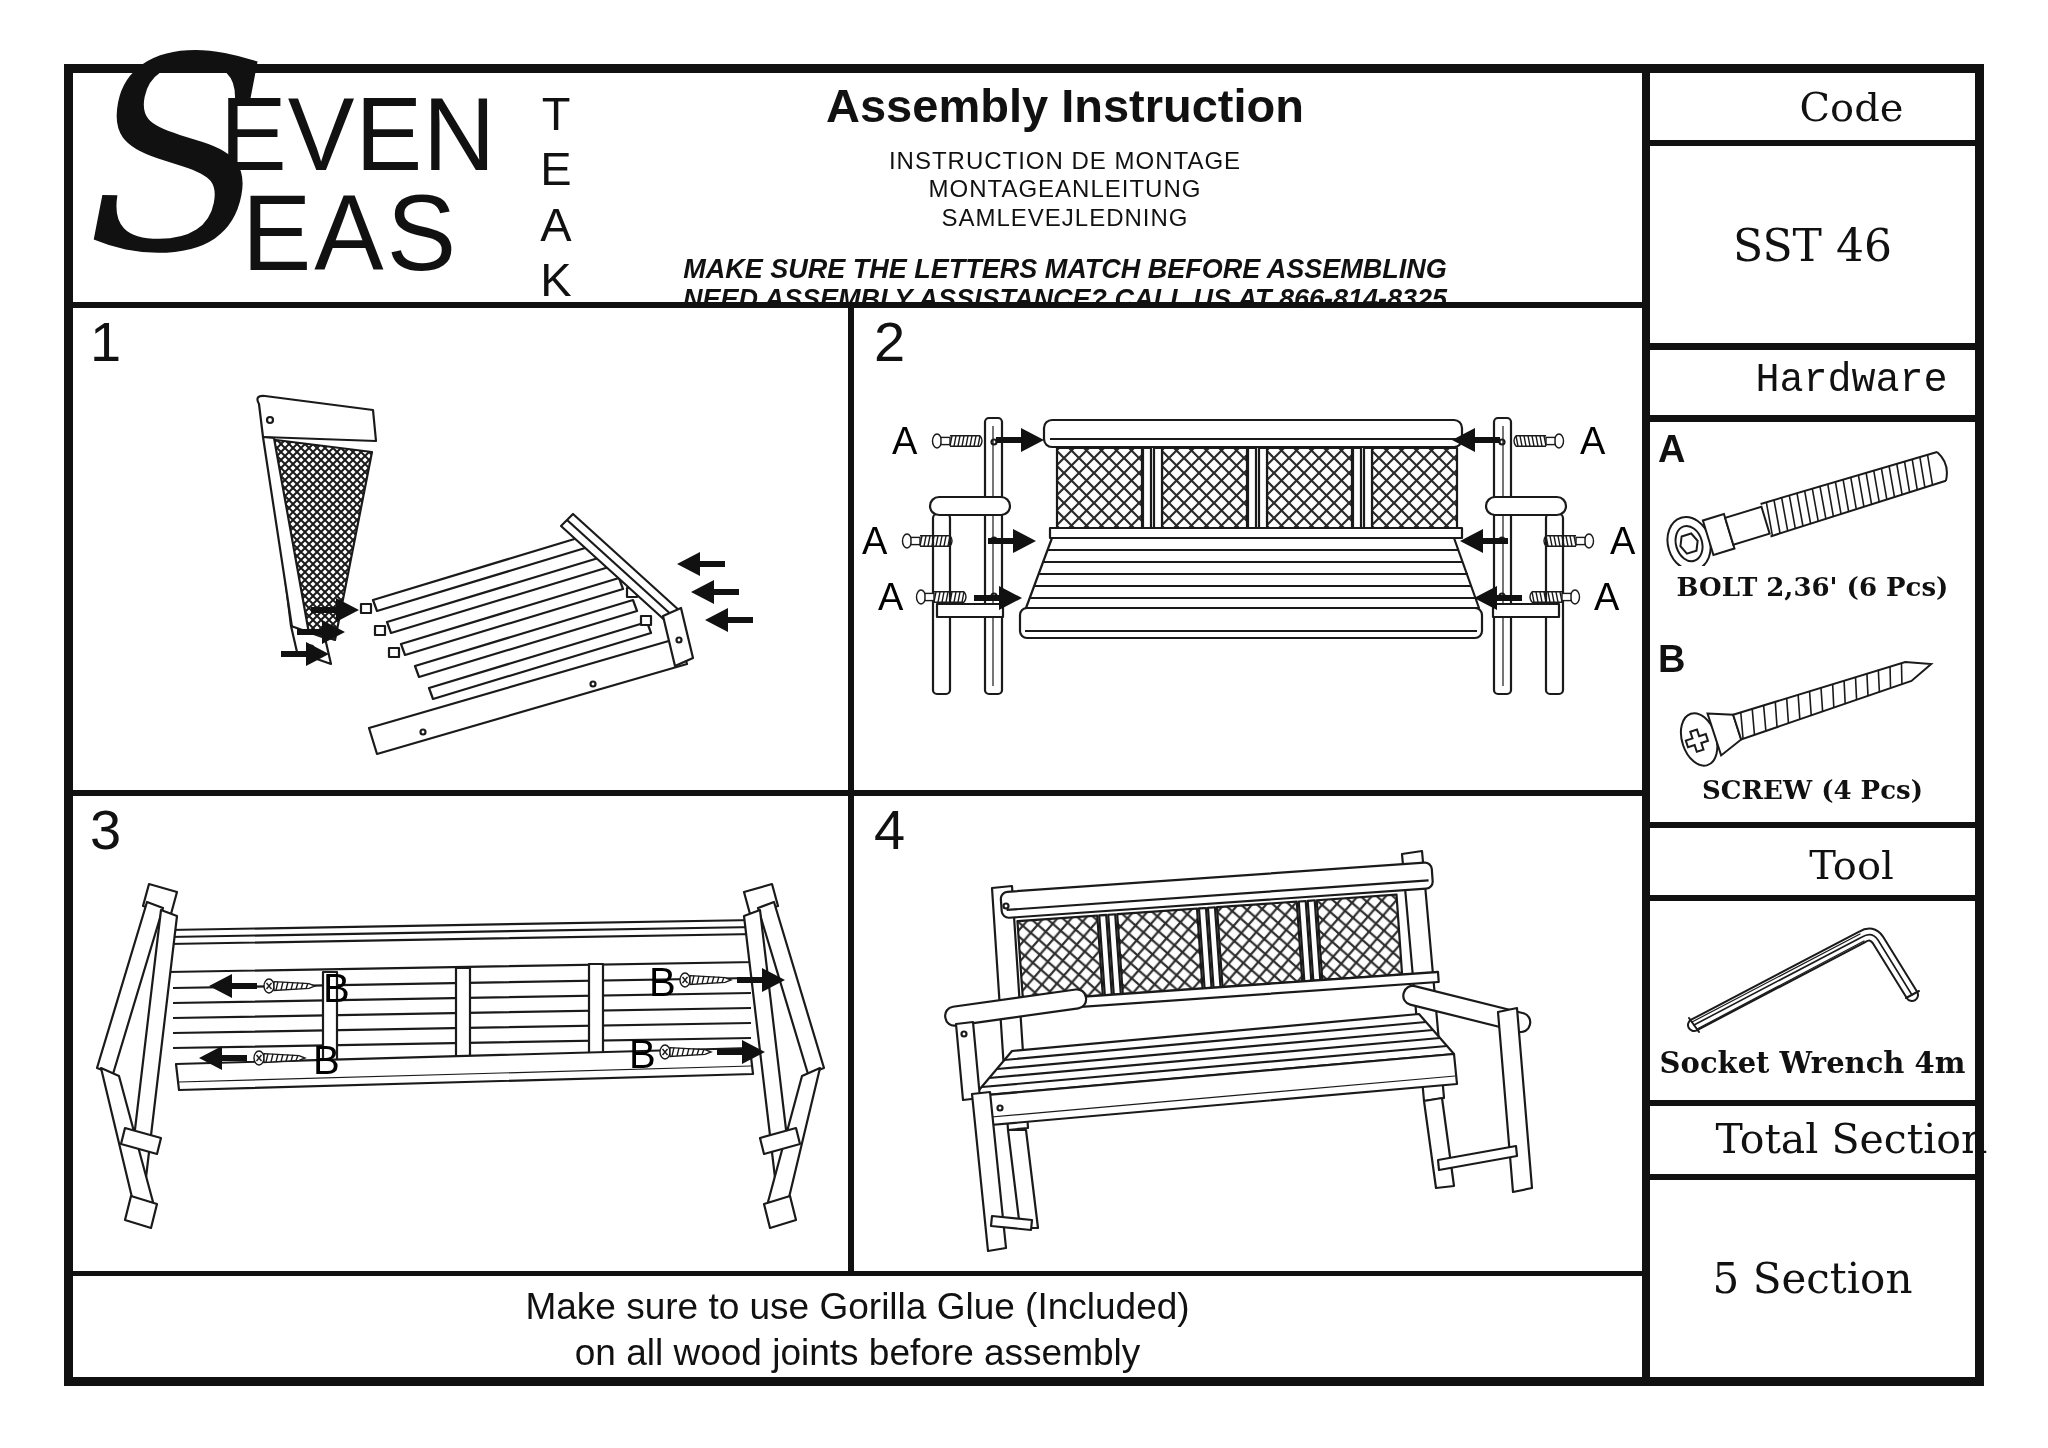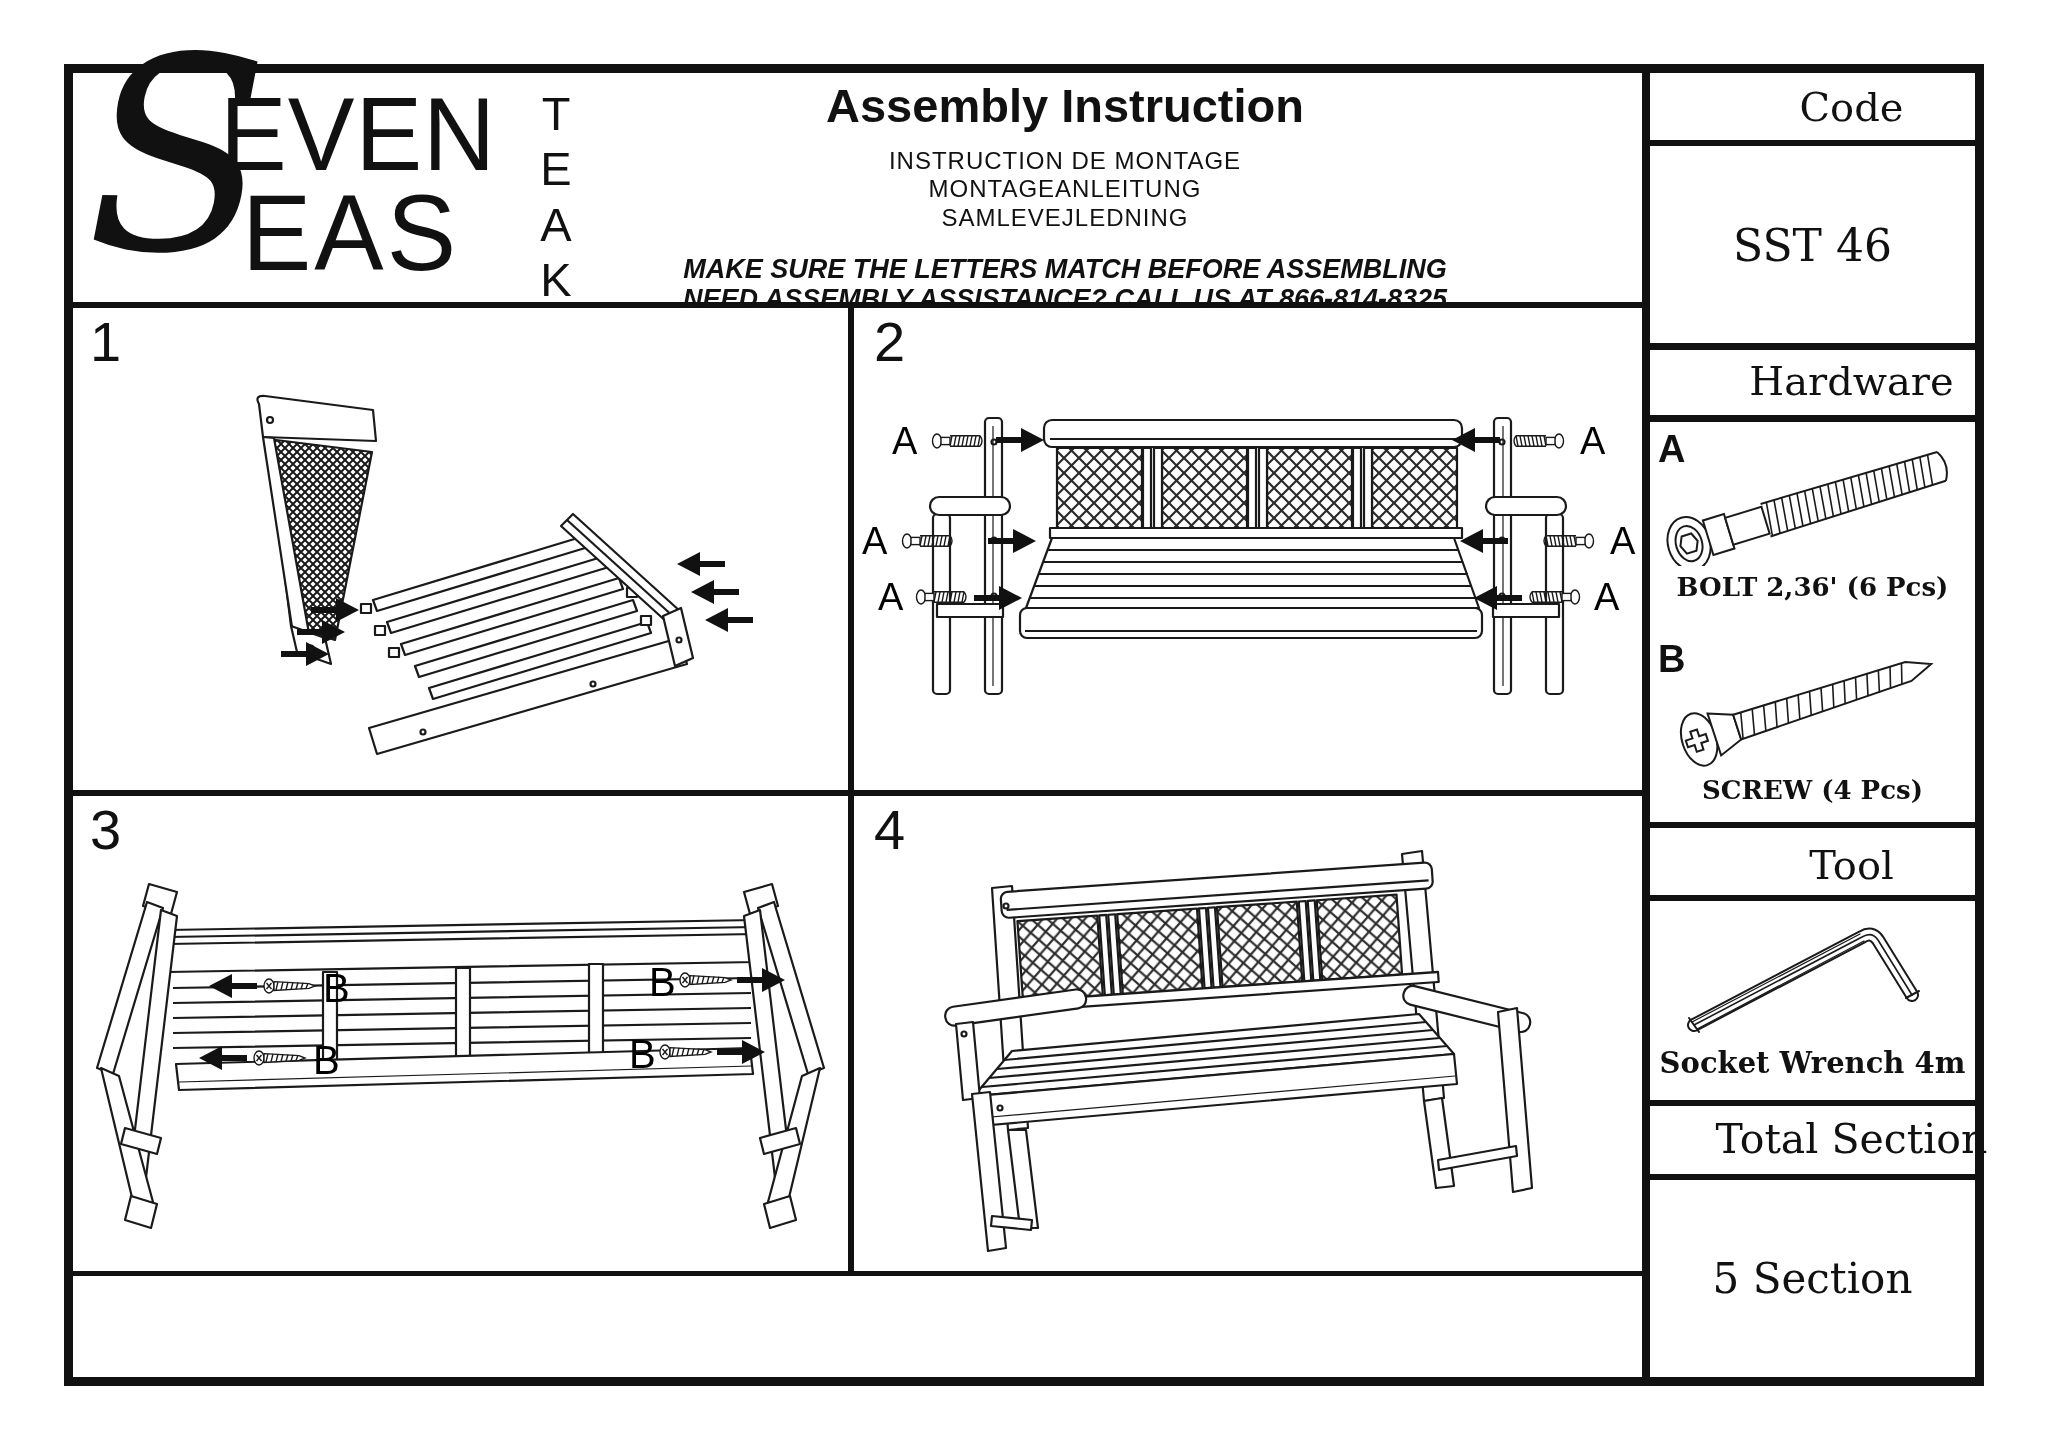--- a/index.html
+++ b/index.html
@@ -103,21 +103,21 @@
       <div>SAMLEVEJLEDNING</div>
     </div>
     <div class="warns">
       <div>MAKE SURE THE LETTERS MATCH BEFORE ASSEMBLING</div>
       <div>NEED ASSEMBLY ASSISTANCE? CALL US AT 866-814-8325</div>
     </div>
   </div>
 
   <div class="cell serifhead" style="left:1650px;top:73px;width:325px;height:67px;">Code</div>
   <div class="cell serifbold" style="left:1650px;top:147px;width:325px;height:196px;font-size:44px;">SST 46</div>
-  <div class="cell serifhead" style="left:1650px;top:350px;width:325px;height:61px;">Hardware</div>
+  <div class="cell serifhead" style="left:1650px;top:350px;width:325px;height:61px;font-family:Liberation Mono, monospace;">Hardware</div>
 
   <div class="hwletter" style="left:1658px;top:428px;">A</div>
   <svg class="panel-svg" style="left:1652px;top:430px;" width="326" height="136" viewBox="0 0 326 136">
     <g transform="translate(16,120) rotate(-17)" stroke="#1a1a1a" fill="#fff" stroke-width="2">
       <ellipse cx="22" cy="0" rx="21" ry="27"></ellipse>
       <ellipse cx="22" cy="0" rx="13" ry="18" fill="none"></ellipse>
       <polygon points="17,-9 27,-9 31,0 27,9 17,9 13,0" fill="#fff"></polygon>
       <rect x="42" y="-18" width="22" height="36"></rect>
       <rect x="64" y="-14" width="38" height="28"></rect>
       <path fill="none" d="M102,-17 L286,-15 M102,17 L286,15 M286,-15 Q295,0 286,15"></path>
@@ -353,14 +353,18 @@
       <path d="M570,305 L588,302 L600,390 L582,392 Z"></path>
 
       <path d="M584,364 L662,350 L663,360 L585,374 Z"></path>
       <path d="M138,420 L178,424 L177,434 L137,430 Z"></path>
       <circle cx="146" cy="312" r="2.5" fill="none"></circle>
       <circle cx="110" cy="238" r="2.5" fill="none"></circle>
       <circle cx="152" cy="110" r="2.5" fill="none"></circle>
     </g>
   </svg>
 
+  <div class="footer">
+    <div>Make sure to use Gorilla Glue (Included)</div>
+    <div>on all wood joints before assembly</div>
+  </div>
 
 </div>
 
 </body></html>

